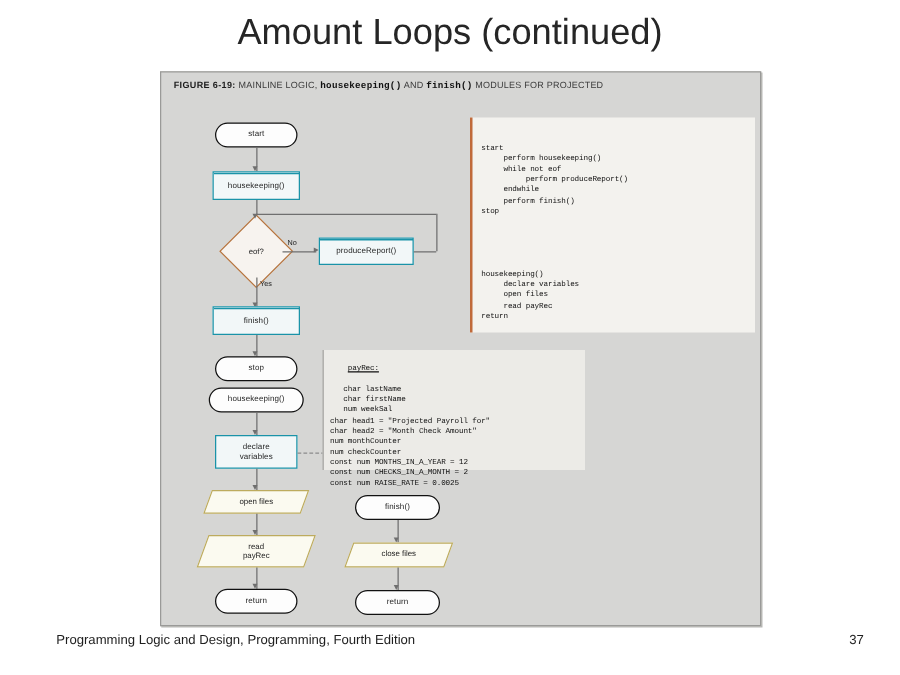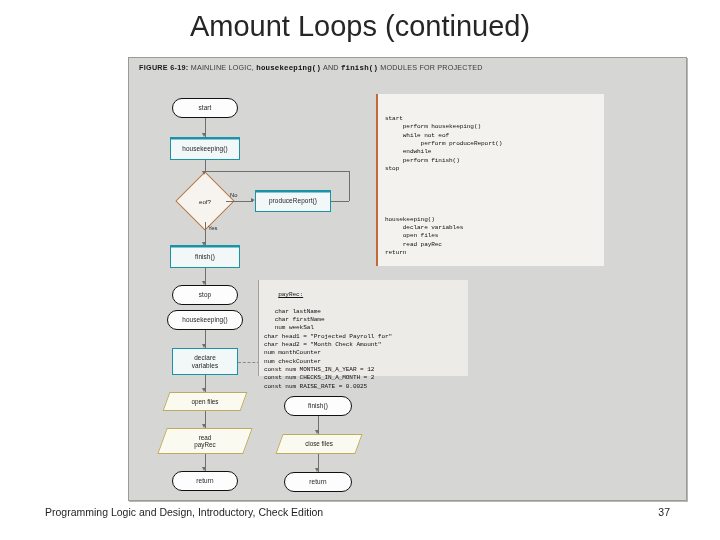--- a/index.html
+++ b/index.html
@@ -23,21 +23,21 @@
     font-size: 29px;
     color: #262626;
     letter-spacing: 0px;
     white-space: nowrap;
   }
   
   .figure {
     position: absolute;
     left: 128px;
     top: 57px;
-    width: 559px;
+    width: 481px;
     height: 444px;
     background: #d6d6d4;
     border: 1px solid #9a9a98;
     box-sizing: border-box;
     box-shadow: 1px 1px 0 #b8b8b6;
   }
   .fig-caption {
     position: absolute;
     left: 10px; top: 5px;
     width: 460px;
@@ -182,21 +182,21 @@
   
   .footer-text {
     position: absolute;
     left: 45px;
     top: 506px;
     font-size: 10.5px;
     color: #1f1f1f;
   }
   .footer-page {
     position: absolute;
-    right: 50px;
+    right: 29px;
     top: 506px;
     font-size: 10.5px;
     color: #1f1f1f;
   }
 </style>
 </head>
 <body>
 
 <div class="slide-title">Amount Loops (continued)</div>
 
@@ -318,14 +318,14 @@
 char head2 = "Month Check Amount"
 num monthCounter
 num checkCounter
 const num MONTHS_IN_A_YEAR = 12
 const num CHECKS_IN_A_MONTH = 2
 const num RAISE_RATE = 0.0025</div>
   </div>
 
 </div>
 
-<div class="footer-text">Programming Logic and Design, Introductory, Check Edition</div>
+<div class="footer-text">Programming Logic and Design, Programming, Fourth Edition</div>
 <div class="footer-page">37</div>
 
 </body></html>

